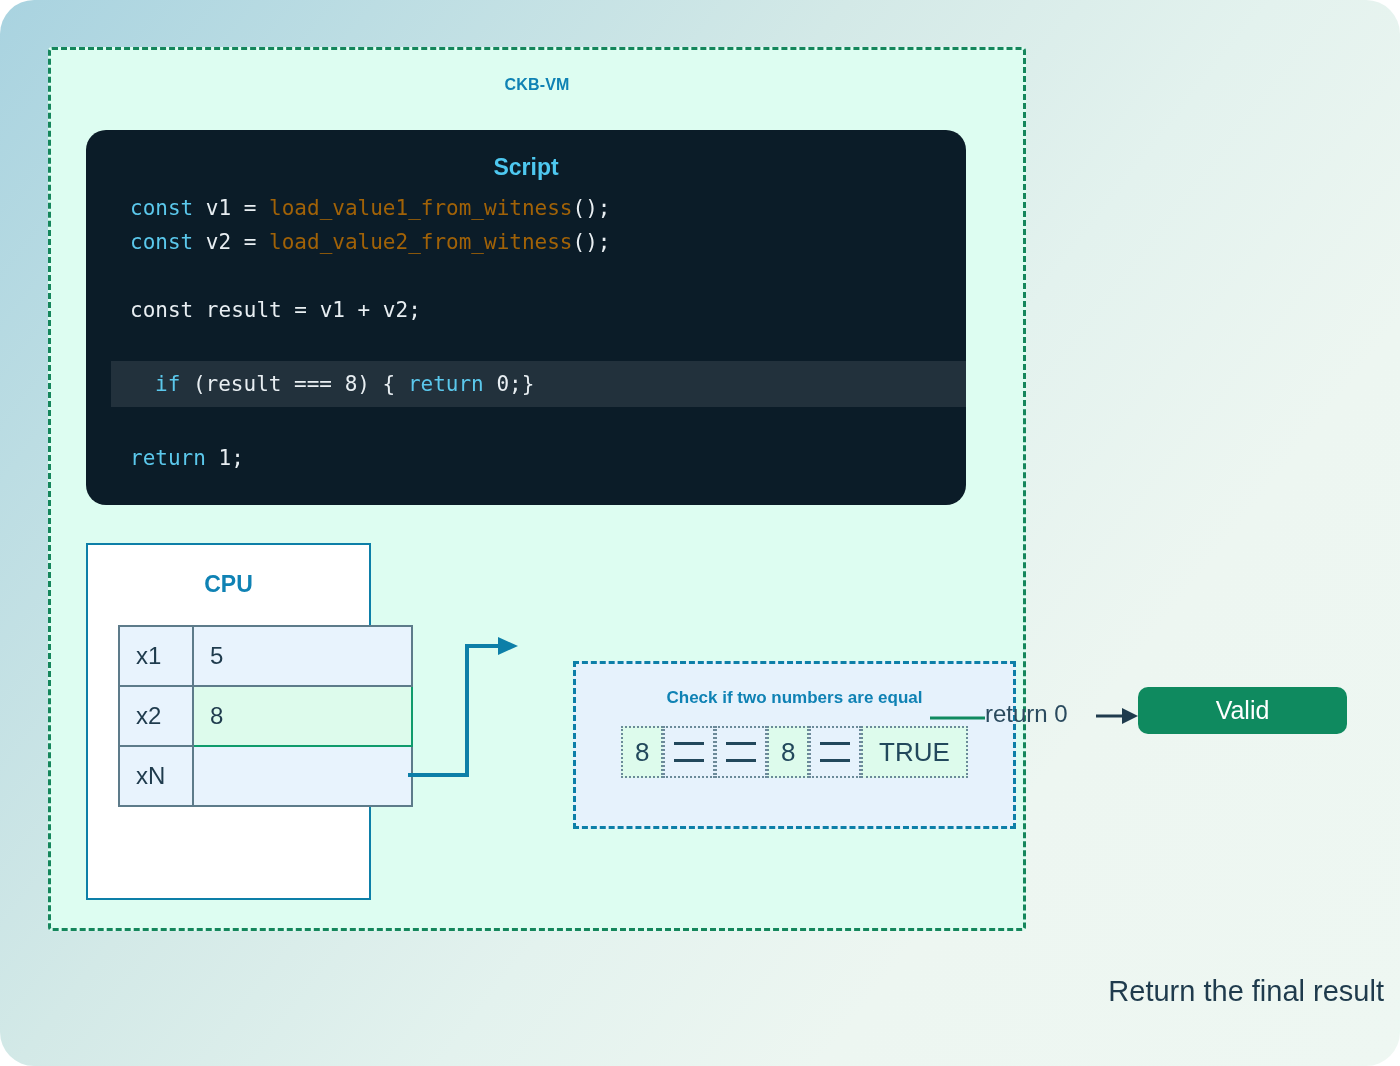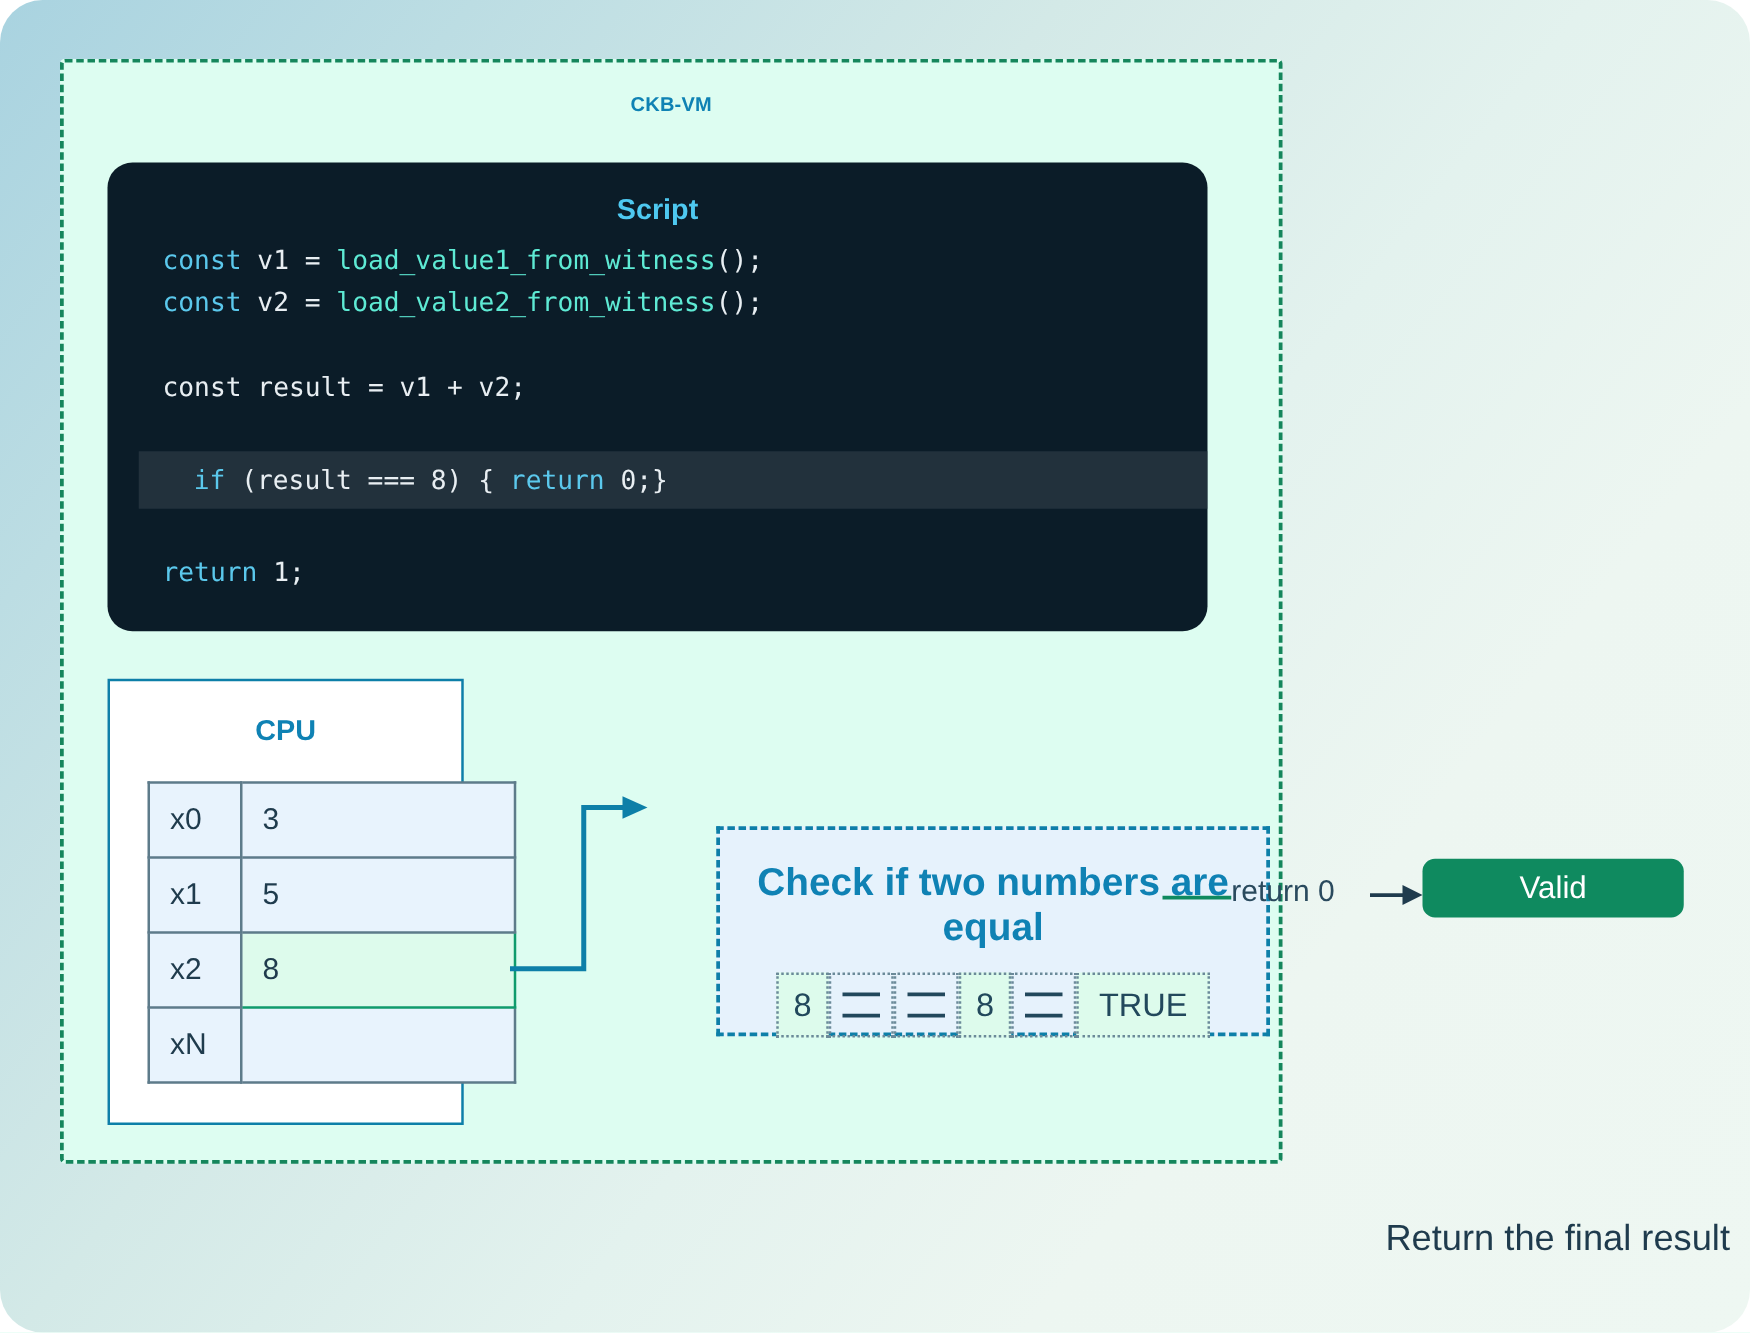--- a/index.html
+++ b/index.html
@@ -77,21 +77,21 @@
     height: 34px;
   }
   .code-line.blank { height: 34px; }
   .code-line.hl {
     background: #22313c;
     height: 46px;
     line-height: 46px;
     margin-left: 25px;
   }
   .tok-kw   { color: #5bc8ec; text-align: right; }
-  .tok-fn   { color: #5eead4; }
+  .tok-fn   { color: #a16207; }
   .tok-pl   { color: #e8eef2; }
 
   
   .cpu-box {
     position: absolute;
     left: 35px;
     top: 493px;
     width: 285px;
     height: 357px;
     box-sizing: border-box;
@@ -137,21 +137,21 @@
     top: 611px;
     width: 443px;
     height: 168px;
     box-sizing: border-box;
     border: 3px dashed #0d7fa8;
     background: #e6f2fc;
   }
   .check-title {
     text-align: center;
     color: #0f82b4;
-    font-size: 31px;
+    font-size: 17px;
     font-weight: bold;
     padding-top: 24px;
   }
   .expr {
     display: flex;
     align-items: center;
     justify-content: center;
     margin-top: 18px;
   }
   .cell {
@@ -221,24 +221,20 @@
 
     <div class="script-panel">
       <div class="script-title">Script</div>
       <div class="code" id="script-code"><div class="code-line"><span class="tok-kw">const</span><span class="tok-pl"> v1 = </span><span class="tok-fn">load_value1_from_witness</span><span class="tok-pl">();</span></div><div class="code-line"><span class="tok-kw">const</span><span class="tok-pl"> v2 = </span><span class="tok-fn">load_value2_from_witness</span><span class="tok-pl">();</span></div><div class="code-line blank">&nbsp;</div><div class="code-line"><span class="tok-pl">const result = v1 + v2;</span></div><div class="code-line blank">&nbsp;</div><div class="code-line hl"><span class="tok-kw">if</span><span class="tok-pl"> (result === 8) { </span><span class="tok-kw">return</span><span class="tok-pl"> 0;}</span></div><div class="code-line blank">&nbsp;</div><div class="code-line"><span class="tok-kw">return</span><span class="tok-pl"> 1;</span></div></div>
     </div>
 
     <div class="cpu-box">
       <div class="cpu-title">CPU</div>
       <table class="reg-table">
         <tbody id="reg-body">
-            <tr class="">
-              <td class="reg-name">x0</td>
-              <td class="reg-val">3</td>
-            </tr>
             <tr class="">
               <td class="reg-name">x1</td>
               <td class="reg-val">5</td>
             </tr>
             <tr class="active">
               <td class="reg-name">x2</td>
               <td class="reg-val">8</td>
             </tr>
             <tr class="">
               <td class="reg-name">xN</td>

